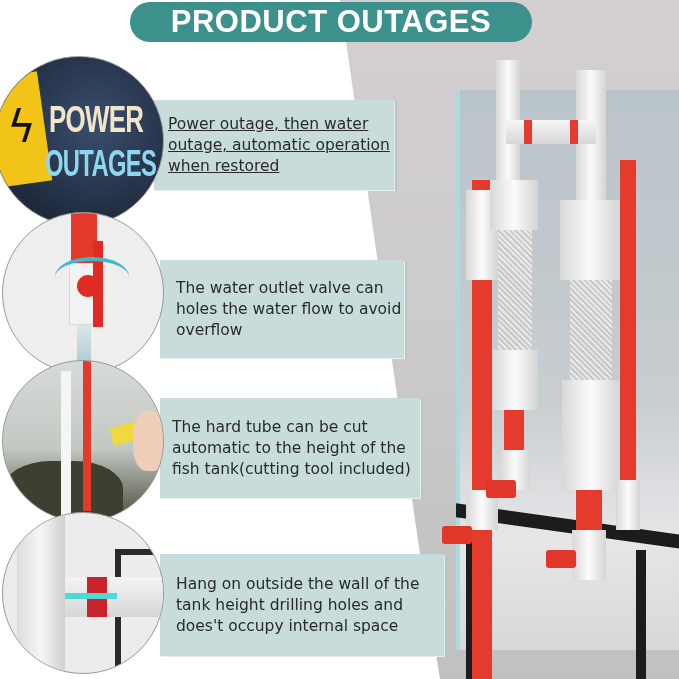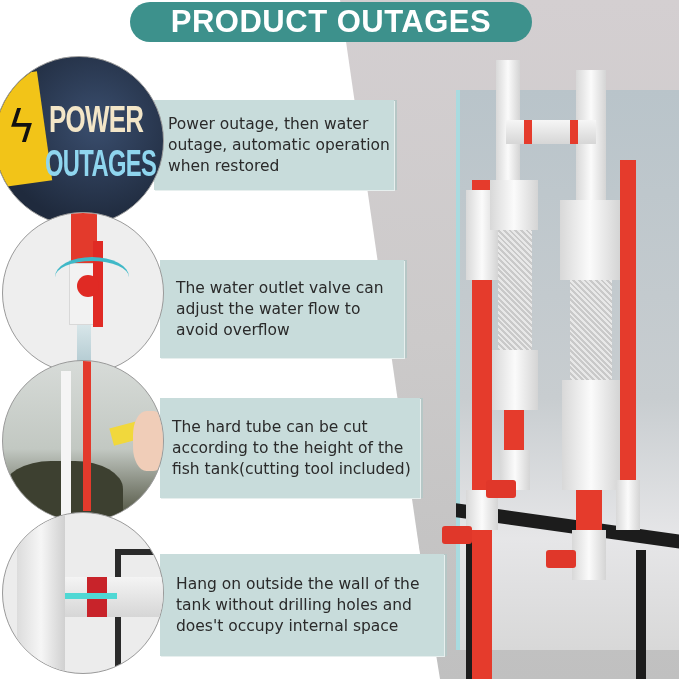--- a/index.html
+++ b/index.html
@@ -88,55 +88,55 @@
   <div class="rpipe" style="left:140px;top:440px;width:26px;height:40px;"></div>
   <div class="wpipe" style="left:136px;top:480px;width:34px;height:50px;"></div>
   <div class="valve-handle" style="left:110px;top:500px;"></div>
 
   <div class="rpipe" style="left:184px;top:110px;width:16px;height:330px;"></div>
   <div class="wpipe" style="left:180px;top:430px;width:24px;height:50px;"></div>
 </div>
 
 <div class="title-pill">PRODUCT OUTAGES</div>
 
-<div class="card" style="left:154px;top:100px;width:240px;height:90px;">
+<div class="card" style="left:154px;top:100px;width:240px;height:90px;text-decoration:underline;">
   <span>Power outage, then water outage, automatic operation when restored</span>
 </div>
 <div class="circle c1">
   <div class="sign"></div>
   <div class="bolt">ϟ</div>
   <div class="pw">POWER</div>
   <div class="ou">OUTAGES</div>
 </div>
 
 <div class="card" style="left:160px;top:260px;width:244px;height:98px;padding-left:16px;">
-  <span>The water outlet valve can adjust the water flow to avoid overflow</span>
+  <span>The water outlet valve can holes the water flow to avoid overflow</span>
 </div>
 <div class="circle c2">
   <div class="pipe"></div>
   <div class="water"></div>
   <div class="body"></div>
   <div class="handle"></div>
   <div class="knob"></div>
   <div class="arrow"></div>
 </div>
 
 <div class="card" style="left:160px;top:398px;width:260px;height:100px;padding-left:12px;">
-  <span>The hard tube can be cut according to the height of the fish tank(cutting tool included)</span>
+  <span>The hard tube can be cut automatic to the height of the fish tank(cutting tool included)</span>
 </div>
 <div class="circle c3">
   <div class="rock"></div>
   <div class="ruler"></div>
   <div class="tube"></div>
   <div class="cutter"></div>
   <div class="hand"></div>
 </div>
 
 <div class="card" style="left:160px;top:554px;width:284px;height:102px;padding-left:16px;">
-  <span>Hang on outside the wall of the tank without drilling holes and does't occupy internal space</span>
+  <span>Hang on outside the wall of the tank height drilling holes and does't occupy internal space</span>
 </div>
 <div class="circle c4">
   <div class="frame-t"></div>
   <div class="frame-v"></div>
   <div class="pipe-v"></div>
   <div class="pipe-h"></div>
   <div class="red"></div>
   <div class="arrow"></div>
 </div>
 

